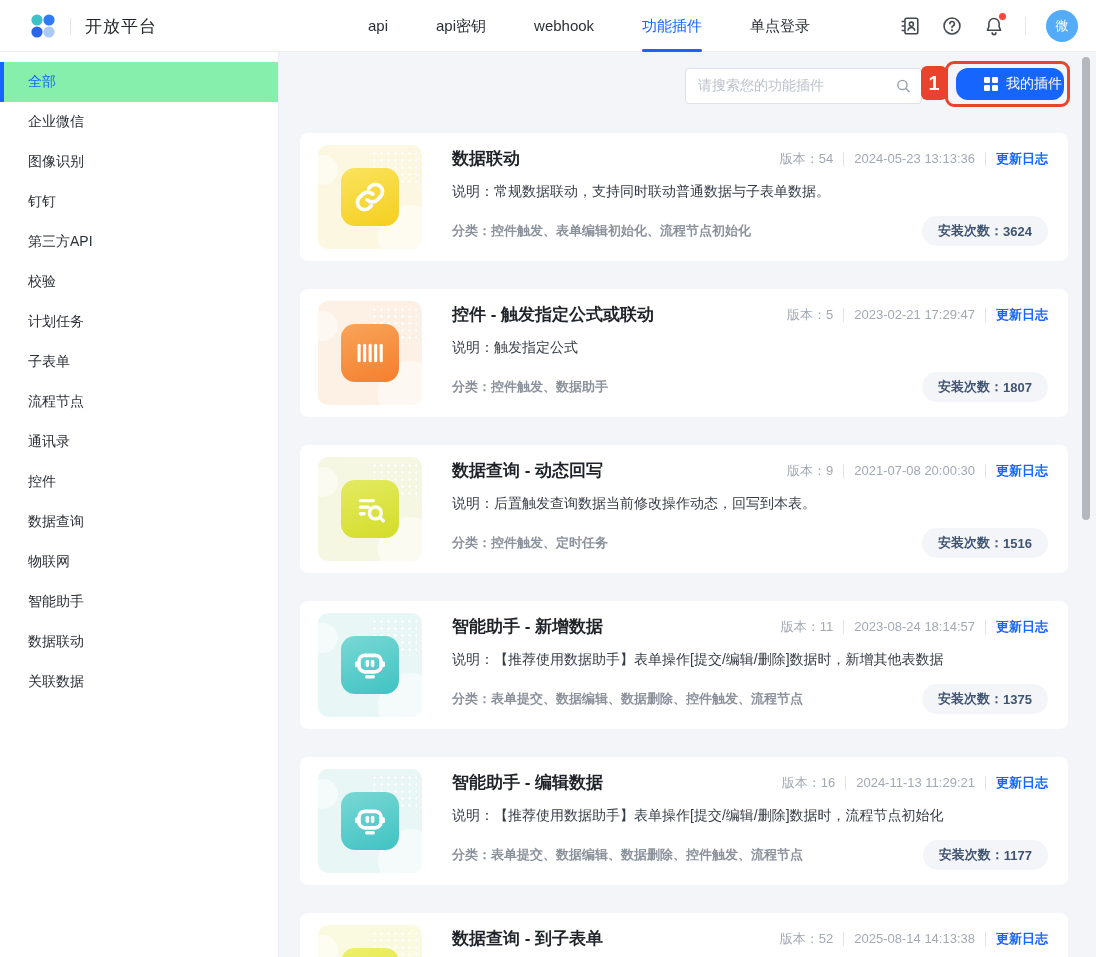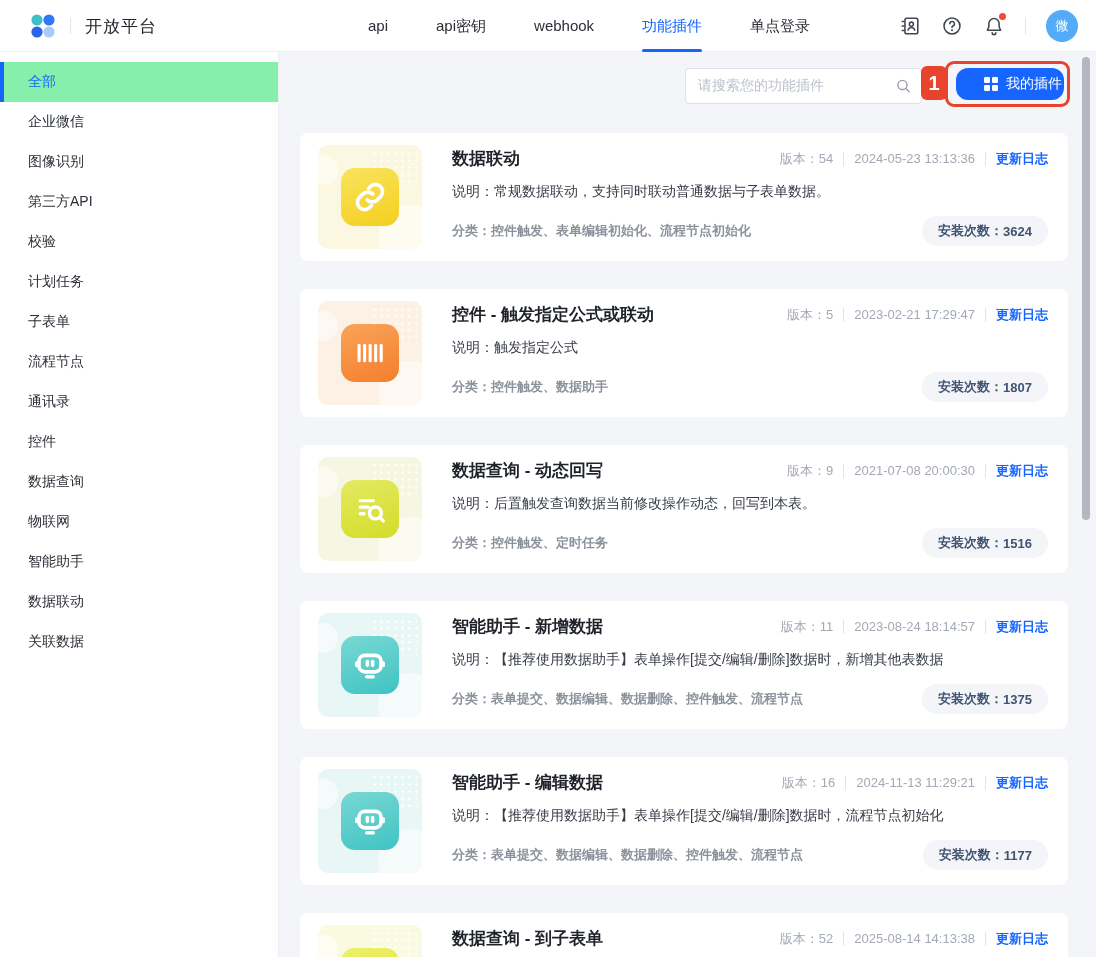--- a/index.html
+++ b/index.html
@@ -136,20 +136,23 @@
   </div>
 
   <div class="side-item" data-name="sidebar-item">
     <span data-name="sidebar-item-label">企业微信</span>
   </div>
 
   <div class="side-item" data-name="sidebar-item">
     <span data-name="sidebar-item-label">图像识别</span>
   </div>
 
+  <div class="side-item" data-name="sidebar-item">
+    <span data-name="sidebar-item-label">钉钉</span>
+  </div>
 
   <div class="side-item" data-name="sidebar-item">
     <span data-name="sidebar-item-label">第三方API</span>
   </div>
 
   <div class="side-item" data-name="sidebar-item">
     <span data-name="sidebar-item-label">校验</span>
   </div>
 
   <div class="side-item" data-name="sidebar-item">

